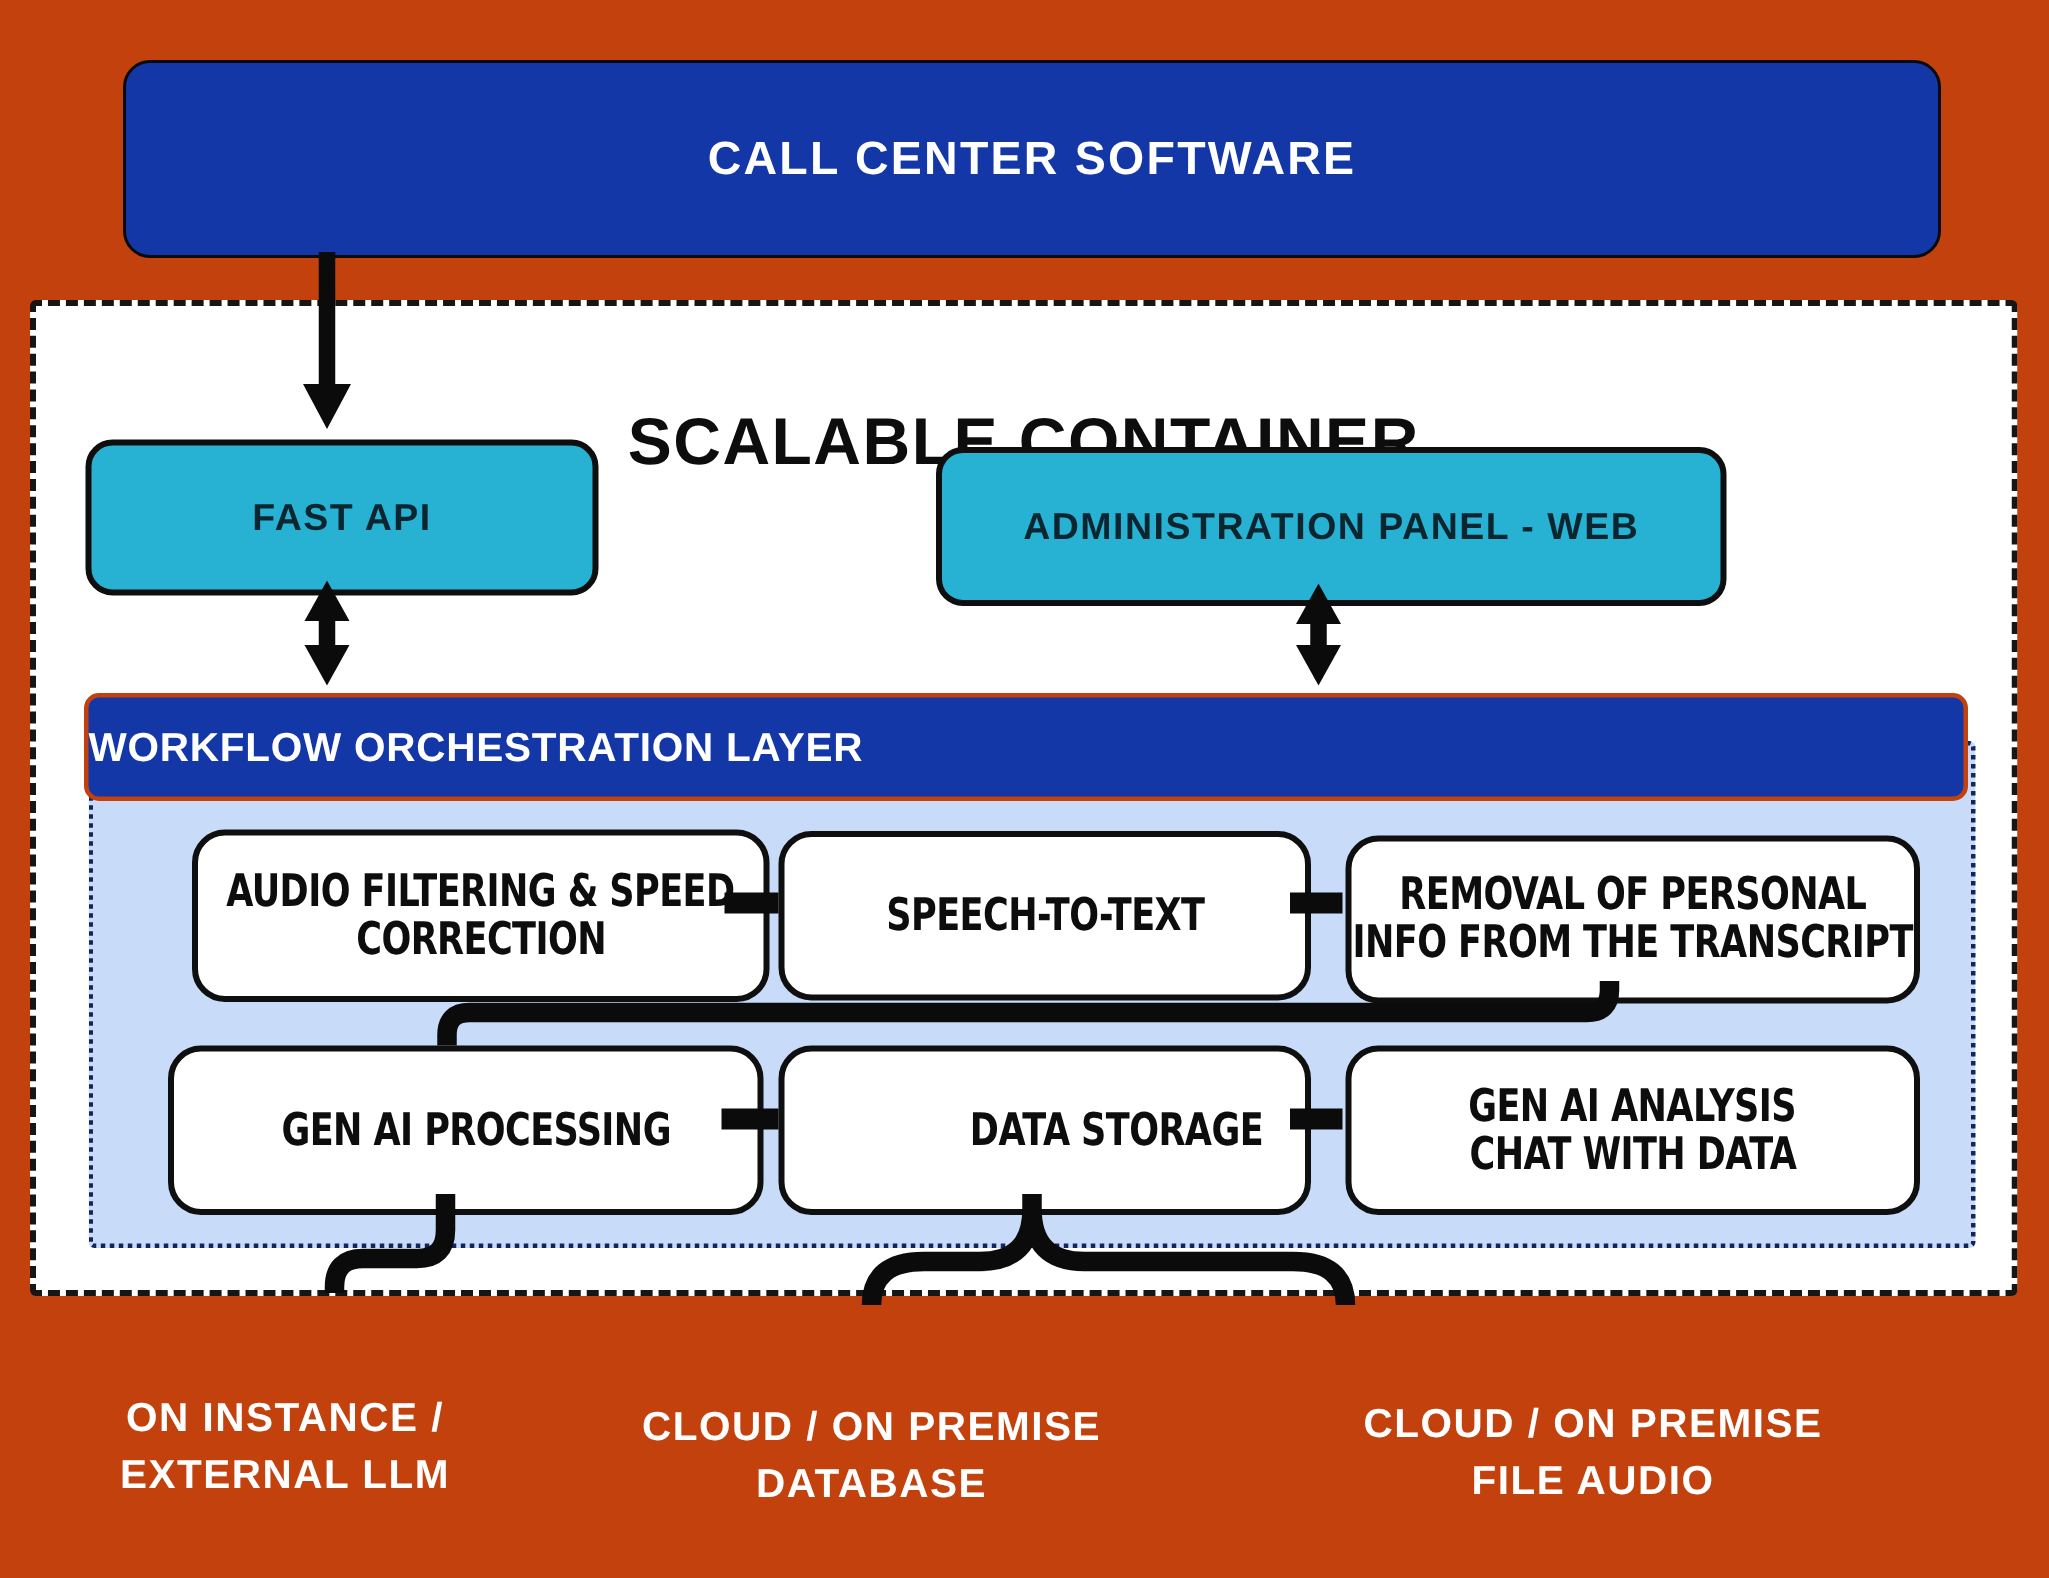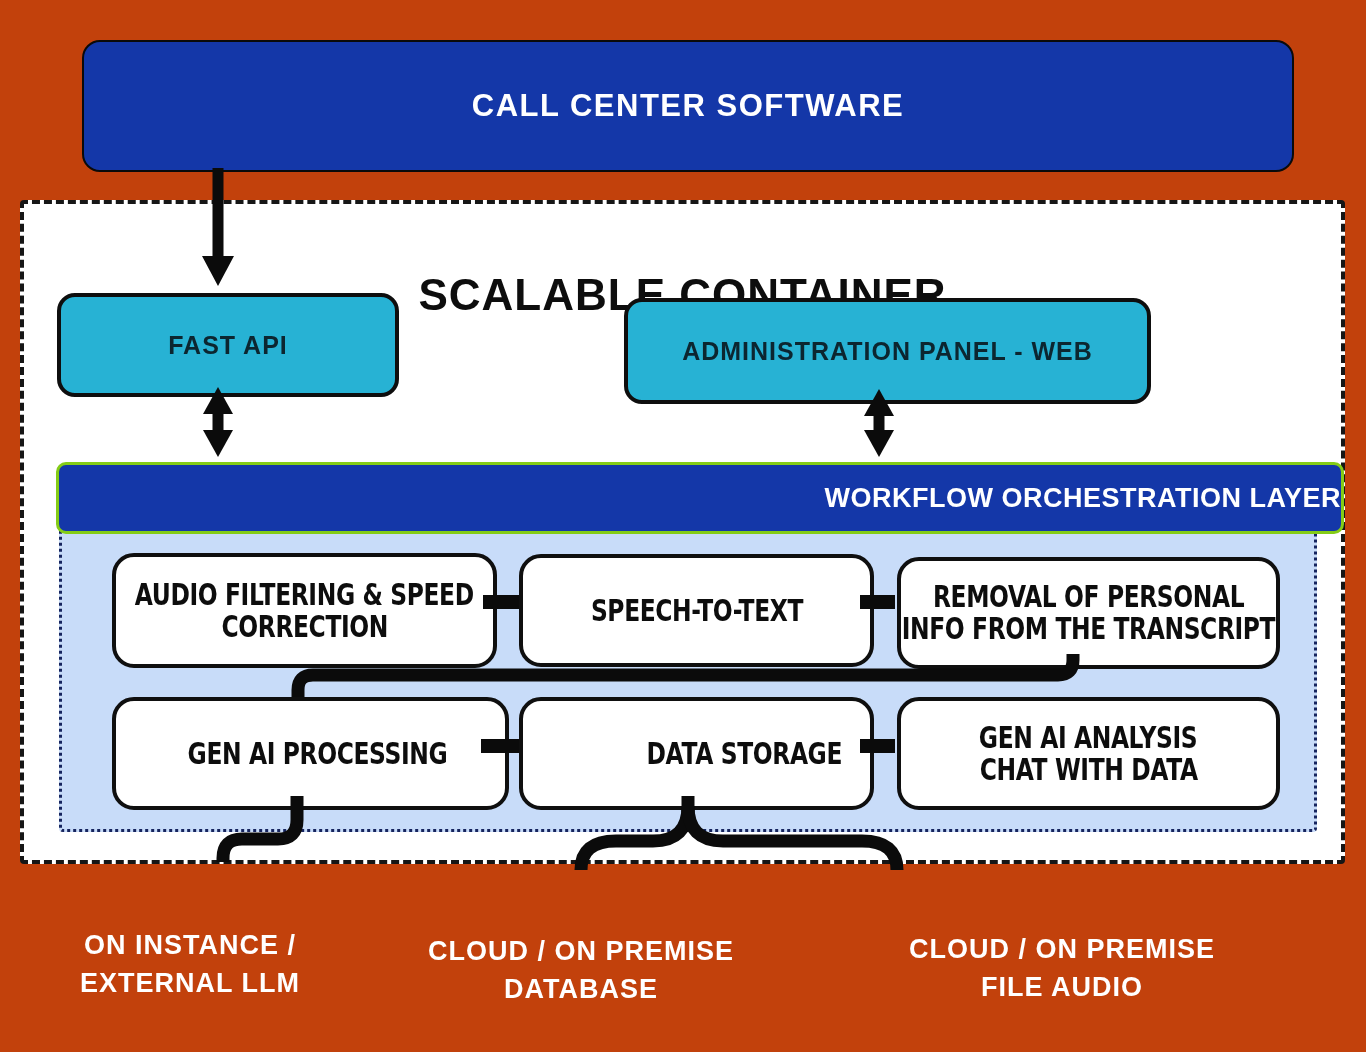--- a/index.html
+++ b/index.html
@@ -27,41 +27,41 @@
   .cyan-box{
     position:absolute;background:#27b2d4;border:4px solid #0e0e0e;border-radius:18px;
     display:flex;align-items:center;justify-content:center;
   }
   .cyan-box span{color:#0c2630;font-size:25px;font-weight:bold;letter-spacing:1px;}
   .fastapi{left:33px;top:89px;width:334px;height:96px;}
   .adminpanel{left:600px;top:94px;width:519px;height:98px;}
   
   .workflow-bar{
     position:absolute;left:32px;top:258px;width:1250px;height:66px;
-    background:#1437a8;border:3px solid #84cc16;border-radius:10px;
-    display:flex;align-items:center;justify-content:flex-end;z-index:4;padding-left:32px;
+    background:#1437a8;border:3px solid #c2410c;border-radius:10px;
+    display:flex;align-items:center;justify-content:flex-start;z-index:4;
   }
   .workflow-bar span{color:#fff;font-size:27px;font-weight:bold;letter-spacing:0.5px;}
   
   .blue-panel{
     position:absolute;left:35px;top:290px;width:1252px;height:332px;
     background:#c8dcf9;border:3px dotted #16245e;border-radius:4px;z-index:2;
   }
   
   .white-box{
     position:absolute;background:#fff;border:4px solid #0f0f0f;border-radius:22px;
     display:flex;flex-direction:column;align-items:center;justify-content:center;
     z-index:5;text-align:center;
   }
   .white-box span{
     display:inline-block;color:#0d0d0d;font-weight:bold;font-size:30px;line-height:1.06;
     transform:scaleX(0.78);transform-origin:center;white-space:nowrap;
     font-family:"DejaVu Sans","Liberation Sans",sans-serif;letter-spacing:-0.5px;
   }
-  .b-r1c1{left:88px;top:349px;width:377px;height:107px;}
+  .b-r1c1{left:104px;top:349px;width:377px;height:107px;}
   .b-r1c2{left:495px;top:350px;width:347px;height:105px;}
   .b-r1c3{left:873px;top:353px;width:375px;height:104px;}
   .b-r2c1{left:88px;top:493px;width:375px;height:105px;padding-left:14px;}
   .b-r2c2{left:495px;top:493px;width:347px;height:105px;align-items:flex-end;}
   .b-r2c3{left:873px;top:493px;width:375px;height:105px;}
   
   #connector-layer{position:absolute;left:0;top:0;width:1366px;height:1052px;z-index:8;pointer-events:none;}
   
   .ext-label{
     position:absolute;width:340px;text-align:center;color:#fff;

